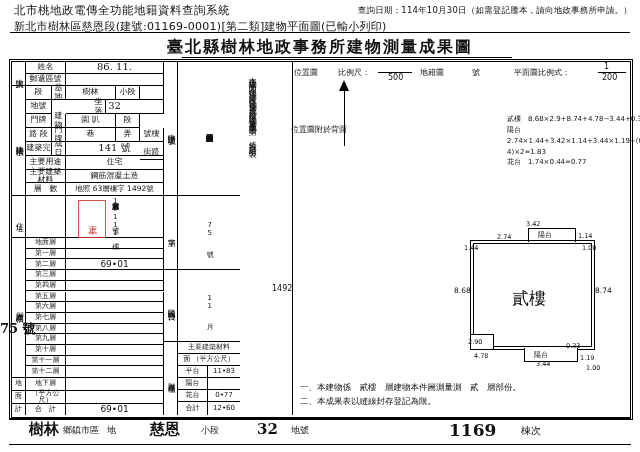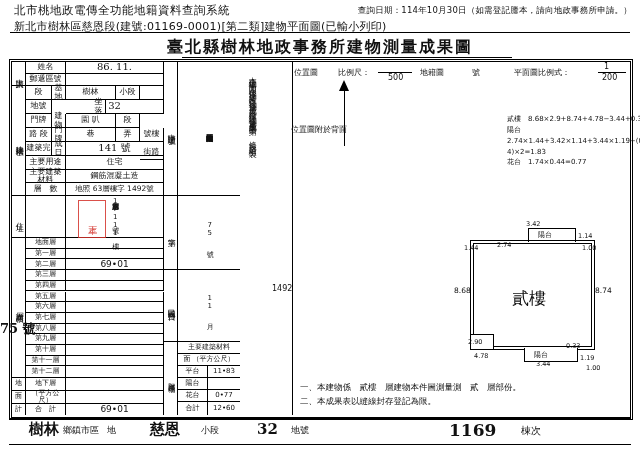--- a/index.html
+++ b/index.html
@@ -249,21 +249,21 @@
     <div class="bldg"></div>
     <div class="bldg-in"></div>
     <div class="notch2"></div>
     <div class="notch3"></div>
 
     <div class="r-label" style="left:246px;top:168px;font-size:7px;">陽台</div>
     <div class="r-label" style="left:220px;top:225px;font-size:17px;font-family:'DejaVu Serif',serif;">貳樓</div>
     <div class="r-label" style="left:242px;top:288px;font-size:7px;">陽台</div>
 
     <div class="r-small" style="left:234px;top:158px;">3.42</div>
-    <div class="r-small" style="left:205px;top:171px;margin-top:8px;">2.74</div>
+    <div class="r-small" style="left:205px;top:171px;">2.74</div>
     <div class="r-small" style="left:286px;top:170px;">1.14</div>
     <div class="r-small" style="left:172px;top:182px;">1.44</div>
     <div class="r-small" style="left:290px;top:182px;">1.00</div>
     <div class="r-small" style="left:162px;top:224px;font-size:7.5px;">8.68</div>
     <div class="r-small" style="left:303px;top:224px;font-size:7.5px;">8.74</div>
     <div class="r-small" style="left:176px;top:276px;">2.90</div>
     <div class="r-small" style="left:182px;top:290px;">4.78</div>
     <div class="r-small" style="left:274px;top:280px;">0.33</div>
     <div class="r-small" style="left:244px;top:298px;">3.44</div>
     <div class="r-small" style="left:288px;top:292px;">1.19</div>

